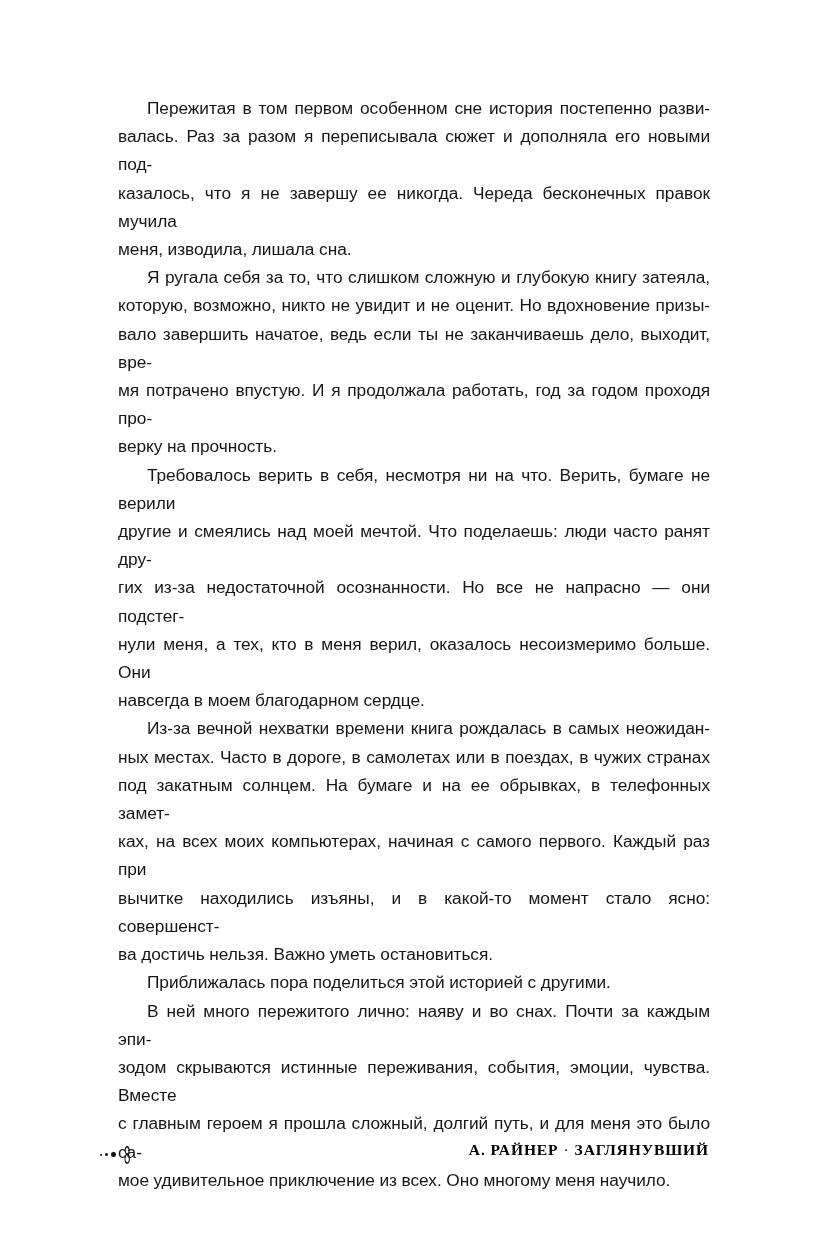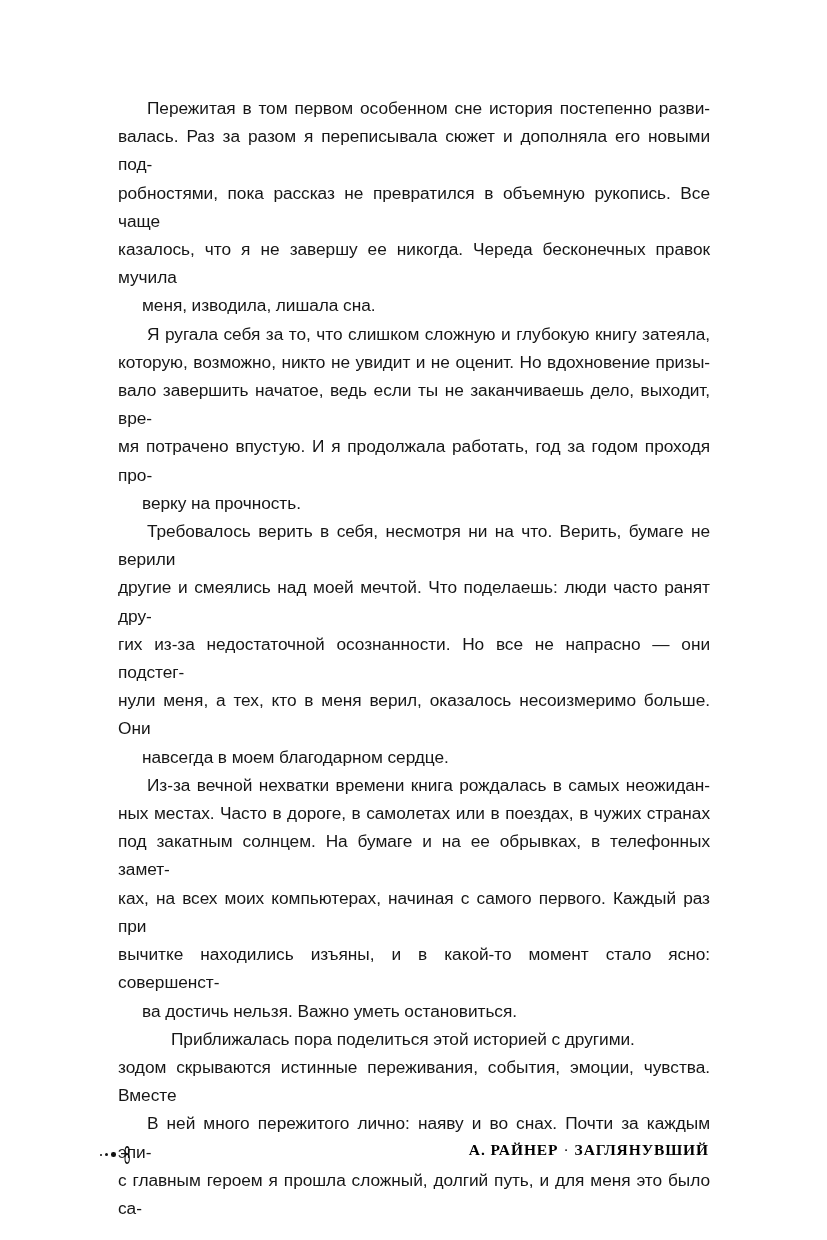--- a/index.html
+++ b/index.html
@@ -43,21 +43,20 @@
   .line {
     display: block;
     text-align: justify;
     text-align-last: justify;
     white-space: pre-wrap;
   }
 
   
   .line.last {
     text-align-last: left;
-    margin-left: 24px;
   }
 
   .line.indent {
     text-indent: 29px;
   }
 
   .footer {
     position: absolute;
     left: 0;
     top: 1132px;
@@ -123,21 +122,20 @@
 </style>
 </head>
 <body>
 
 <div class="page">
 
   <div class="text-block">
       <p class="para">
         <span class="line indent">Пережитая в том первом особенном сне история постепенно разви-</span>
         <span class="line">валась. Раз за разом я переписывала сюжет и дополняла его новыми под-</span>
-        <span class="line">робностями, пока рассказ не превратился в объемную рукопись. Все чаще</span>
         <span class="line">казалось, что я не завершу ее никогда. Череда бесконечных правок мучила</span>
         <span class="line last">меня, изводила, лишала сна.</span>
       </p>
       <p class="para">
         <span class="line indent">Я ругала себя за то, что слишком сложную и глубокую книгу затеяла,</span>
         <span class="line">которую, возможно, никто не увидит и не оценит. Но вдохновение призы-</span>
         <span class="line">вало завершить начатое, ведь если ты не заканчиваешь дело, выходит, вре-</span>
         <span class="line">мя потрачено впустую. И я продолжала работать, год за годом проходя про-</span>
         <span class="line last">верку на прочность.</span>
       </p>
@@ -153,22 +151,22 @@
         <span class="line">ных местах. Часто в дороге, в самолетах или в поездах, в чужих странах</span>
         <span class="line">под закатным солнцем. На бумаге и на ее обрывках, в телефонных замет-</span>
         <span class="line">ках, на всех моих компьютерах, начиная с самого первого. Каждый раз при</span>
         <span class="line">вычитке находились изъяны, и в какой-то момент стало ясно: совершенст-</span>
         <span class="line last">ва достичь нельзя. Важно уметь остановиться.</span>
       </p>
       <p class="para">
         <span class="line indent last">Приближалась пора поделиться этой историей с другими.</span>
       </p>
       <p class="para">
+        <span class="line indent">В ней много пережитого лично: наяву и во снах. Почти за каждым эпи-</span>
         <span class="line">зодом скрываются истинные переживания, события, эмоции, чувства. Вместе</span>
-        <span class="line indent">В ней много пережитого лично: наяву и во снах. Почти за каждым эпи-</span>
         <span class="line">с главным героем я прошла сложный, долгий путь, и для меня это было са-</span>
         <span class="line last">мое удивительное приключение из всех. Оно многому меня научило.</span>
       </p>
     </div>
 
   <div class="footer">
 
     <div class="folio">
       <span class="folio-ornament">
         <i class="d1"></i>

